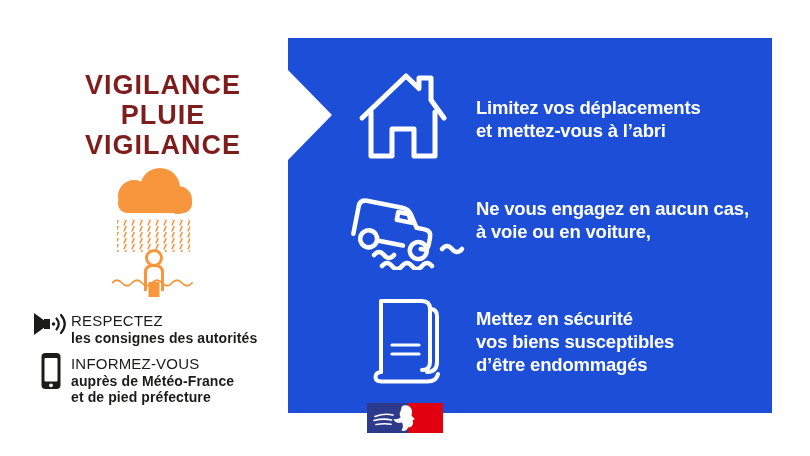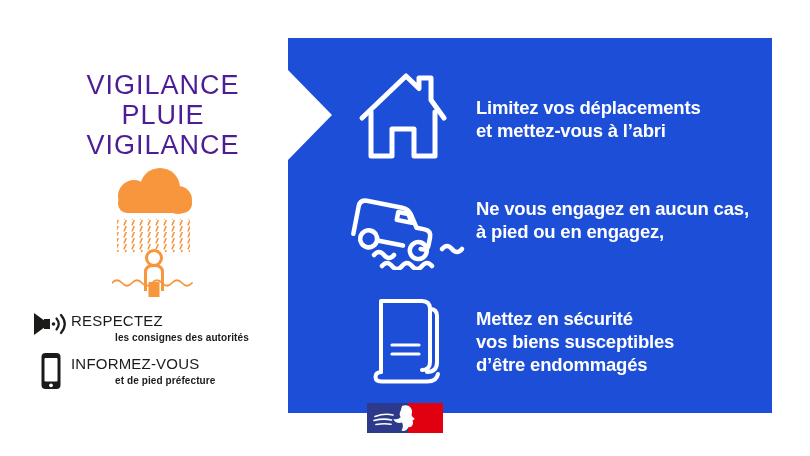--- a/index.html
+++ b/index.html
@@ -1,24 +1,24 @@
 <!DOCTYPE html>
 <html><head>
 <meta charset="utf-8">
 <style>
   html,body{margin:0;padding:0;background:#fff;}
   .stage{position:relative;width:810px;height:456px;background:#ffffff;overflow:hidden;
          font-family:"Liberation Sans", sans-serif;}
   .abs{position:absolute;}
   
-  .title{left:13px;top:70px;width:300px;text-align:center;color:#4c1d95;
-         font-size:27px;line-height:30px;font-weight:normal;letter-spacing:1px;}
+  .title{left:13px;top:70px;width:300px;text-align:center;color:#7f1d1d;
+         font-size:27px;line-height:30px;font-weight:bold;letter-spacing:1px;}
   
   .note-head{color:#1b1b19;font-size:15px;line-height:17.5px;font-weight:normal;letter-spacing:.2px;}
-  .note-line{color:#1b1b19;font-size:10px;line-height:16.5px;font-weight:bold;letter-spacing:.1px;margin-left:44px;}
+  .note-line{color:#1b1b19;font-size:14px;line-height:16.5px;font-weight:bold;letter-spacing:.1px;}
   
   .panel{left:288px;top:38px;width:484px;height:375px;background:#1d4ed8;}
   .notch{left:0;top:32px;width:0;height:0;
          border-top:45px solid transparent;border-bottom:45px solid transparent;
          border-left:44px solid #ffffff;}
   .p-text{color:#ffffff;font-weight:bold;font-size:18.5px;line-height:23px;letter-spacing:-.2px;}
   svg{display:block;}
 </style>
 </head>
 <body>
@@ -62,20 +62,21 @@
     <div class="note-line">les consignes des autorités</div>
   </div>
 
   <svg class="abs" style="left:40px;top:351px" width="22" height="40" viewBox="0 0 22 40">
     <rect x="1.5" y="2" width="19" height="36" rx="4" fill="#1b1b19"></rect>
     <rect x="4.5" y="7" width="13" height="23.5" rx="1" fill="#ffffff"></rect>
     <circle cx="11" cy="34.3" r="1.9" fill="#ffffff"></circle>
   </svg>
   <div class="abs" style="left:71px;top:355px">
     <div class="note-head">INFORMEZ-VOUS</div>
+    <div class="note-line">auprès de Météo-France</div>
     <div class="note-line">et de pied préfecture</div>
   </div>
 
   <div class="abs panel">
     <div class="abs notch"></div>
 
     <svg class="abs" style="left:68px;top:30px" width="94" height="94" viewBox="0 0 94 94">
       <g fill="none" stroke="#ffffff" stroke-width="5" stroke-linecap="round" stroke-linejoin="round">
         <path d="M6 50 L50 8 L63 20.5 V10 H75 V32 L88 50"></path>
         <path d="M15 44 V88 H36 V61 H58 V88 H79 V44"></path>
@@ -95,21 +96,21 @@
           <circle cx="30" cy="58" r="8.5"></circle>
           <circle cx="81" cy="60" r="8.5"></circle>
         </g>
         <path d="M32 69 q5 -6 10 0 t10 0"></path>
         <path d="M100 63 q5 -6 10 0 t10 0"></path>
         <path d="M40 80 q5 -6 10 0 t10 0 t10 0 t10 0 t10 0"></path>
       </g>
     </svg>
     <div class="abs p-text" style="left:188px;top:159px">
       <div>Ne vous engagez en aucun cas,</div>
-      <div>à pied ou en engagez,</div>
+      <div>à voie ou en voiture,</div>
     </div>
 
     <svg class="abs" style="left:83px;top:258px" width="74" height="88" viewBox="0 0 74 88">
       <g fill="none" stroke="#ffffff" stroke-width="4" stroke-linecap="round" stroke-linejoin="round">
         <path d="M59 13 q7 0 7 7 v46 q0 10 -10 10"></path>
         <path d="M10 76 V5 h41 q8 0 8 8 v53 q0 8 -8 8"></path>
         <path d="M10 76 q-5.5 0.5 -5.5 5 q0 4.5 6 4.5 h46 q9 0 10.5 -7.5"></path>
         <path d="M21 49 h27" stroke-width="3.2"></path>
         <path d="M21 58 h27" stroke-width="3.2"></path>
       </g>

